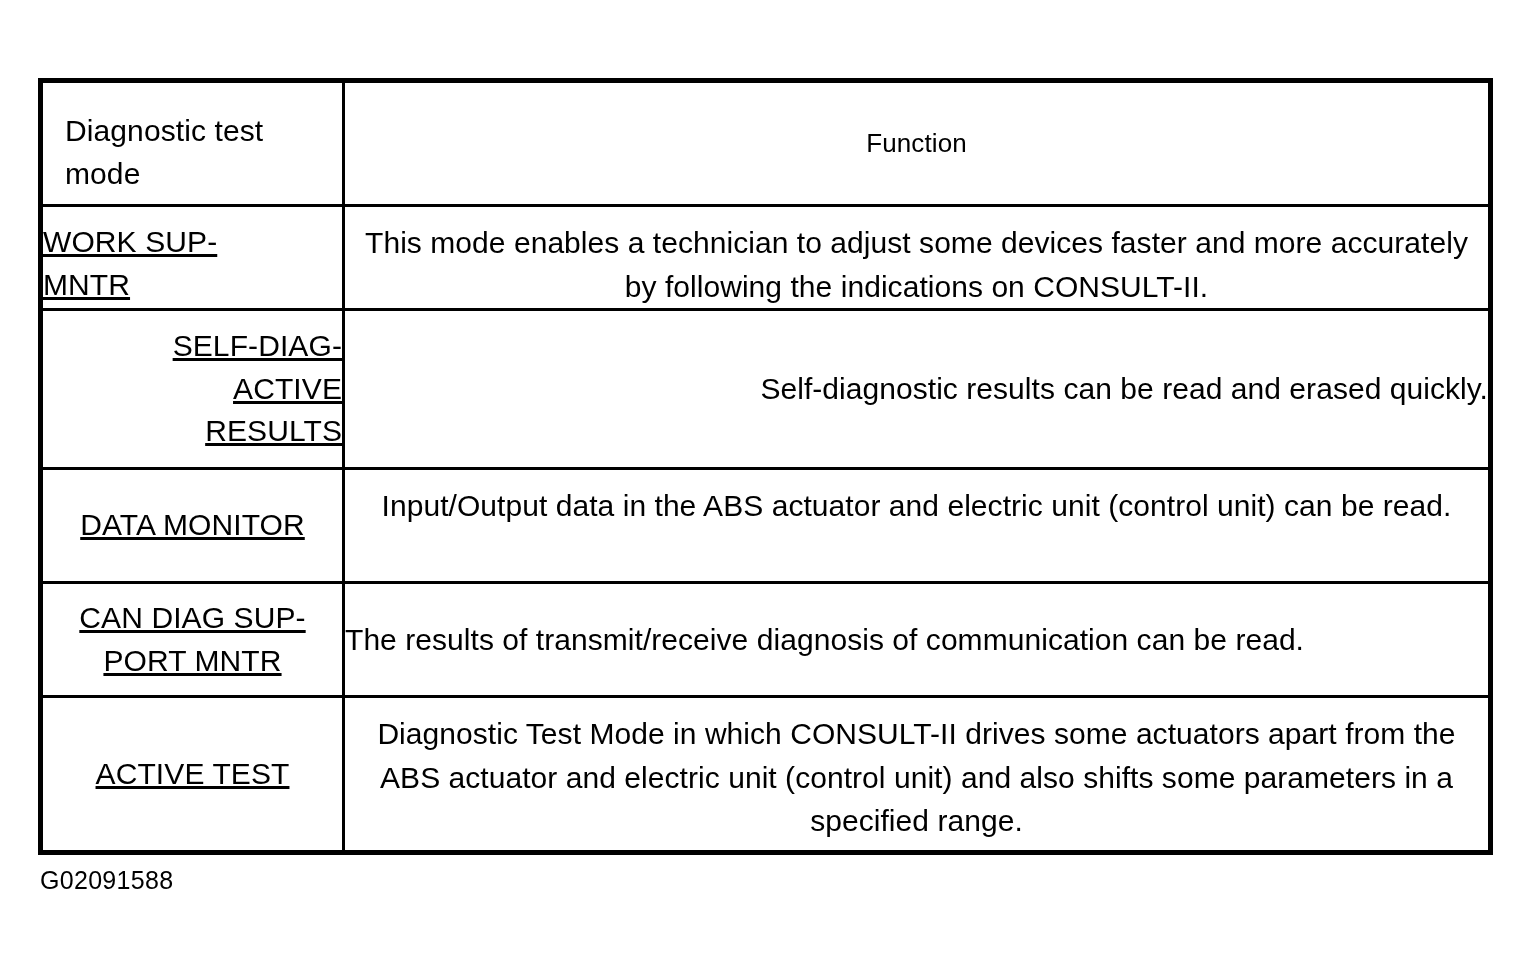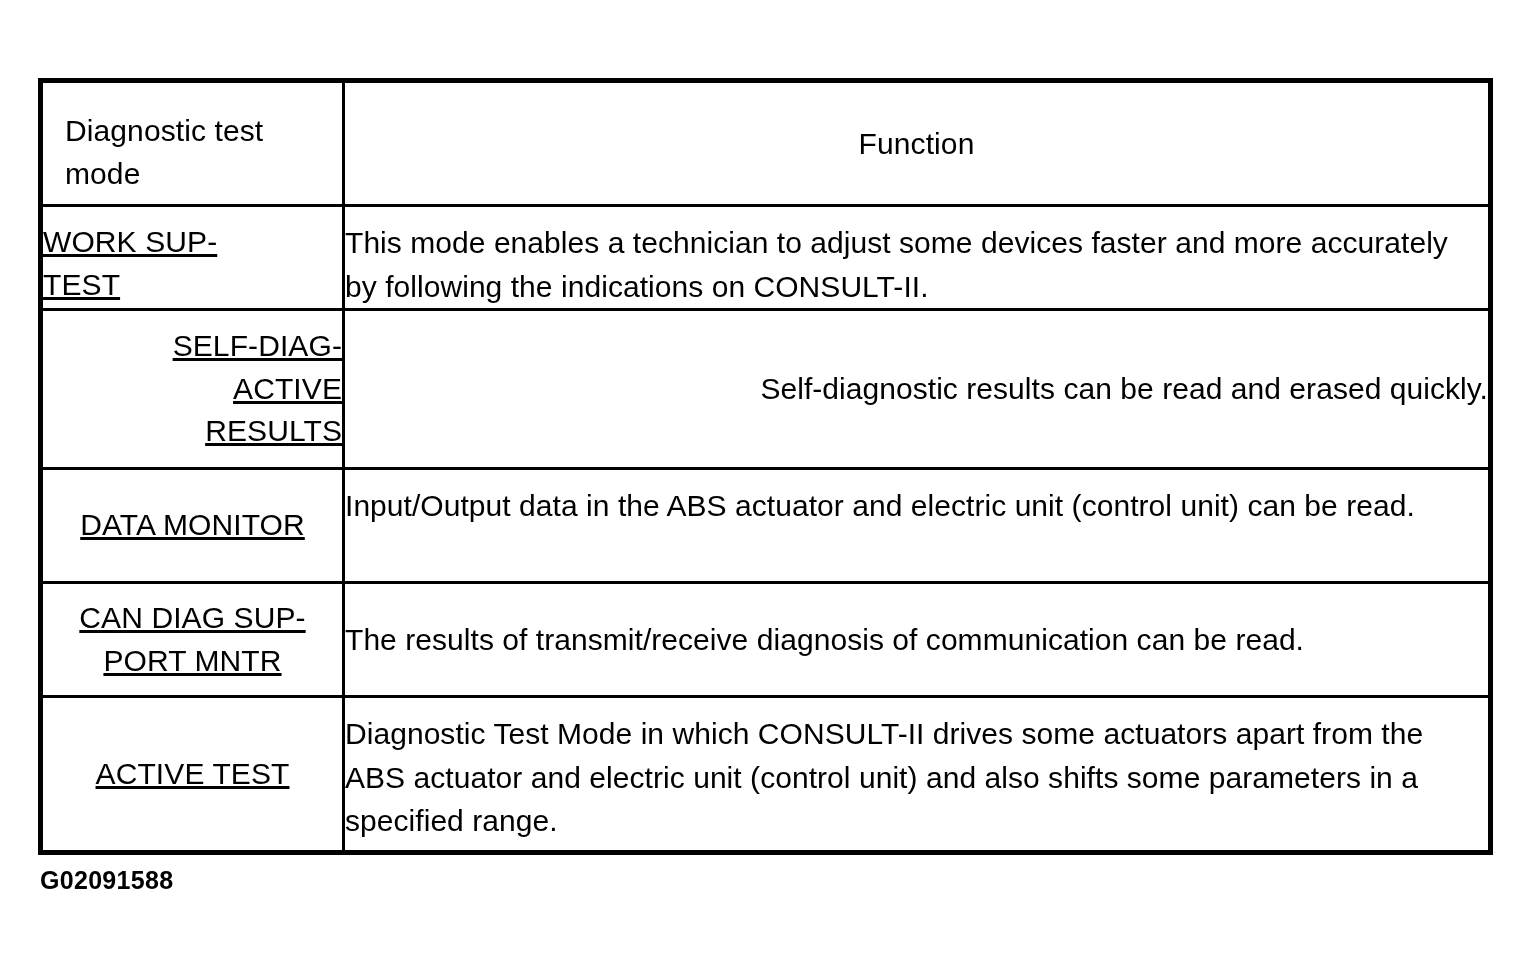--- a/index.html
+++ b/index.html
@@ -59,21 +59,21 @@
   .mode-head {
     padding: 18px 0 0 22px;
     font-size: 30px;
     line-height: 1.42;
     letter-spacing: 0.1px;
   }
   td.mode-head-cell { vertical-align: top; }
 
   .func-head {
     text-align: center;
-    font-size: 30px;
+    font-size: 26px;
     letter-spacing: 0.1px;
   }
 
   
   .mode-cell {
     font-size: 30px;
     line-height: 1.42;
     letter-spacing: 0.1px;
     padding-left: 22px;
     padding-right: 6px;
@@ -91,20 +91,21 @@
   .func-cell {
     font-size: 30px;
     line-height: 1.45;
     letter-spacing: 0.05px;
     padding: 0 18px 0 14px;
     vertical-align: middle;
   }
   .func-cell.top {
     vertical-align: top;
     padding-top: 14px;
+    text-align: center;
   }
 
   .func-cell p,
   .mode-cell p {
     margin: 0;
   }
 
   
   tr.r-work   { height: 100px; }
   tr.r-self   { height: 159px; text-align: right; }
@@ -113,21 +114,20 @@
   tr.r-active { height: 156px; }
 
   
   .fig-caption {
     position: absolute;
     left: 40px;
     top: 866px;
     font-size: 25px;
     letter-spacing: 0.3px;
     white-space: nowrap;
-    font-weight: bold;
   }
 </style>
 </head>
 <body>
 
 <div id="page">
 
   <div class="table-wrap">
     <table class="dtm">
       <colgroup>
@@ -141,21 +141,21 @@
             <div class="mode-head">Diagnostic test mode</div>
           </td>
           <td>
             <div class="func-head">Function</div>
           </td>
         </tr>
 
         <tr class="r-work">
           <td class="mode-cell top">
             <p>WORK SUP-</p>
-            <p>TEST</p>
+            <p>MNTR</p>
           </td>
           <td class="func-cell top">This mode enables a technician to adjust some devices faster and more accurately by following the indications on CONSULT-II.</td>
         </tr>
 
         <tr class="r-self">
           <td class="mode-cell top">
             <p>SELF-DIAG-</p>
             <p>ACTIVE</p>
             <p>RESULTS</p>
           </td>

